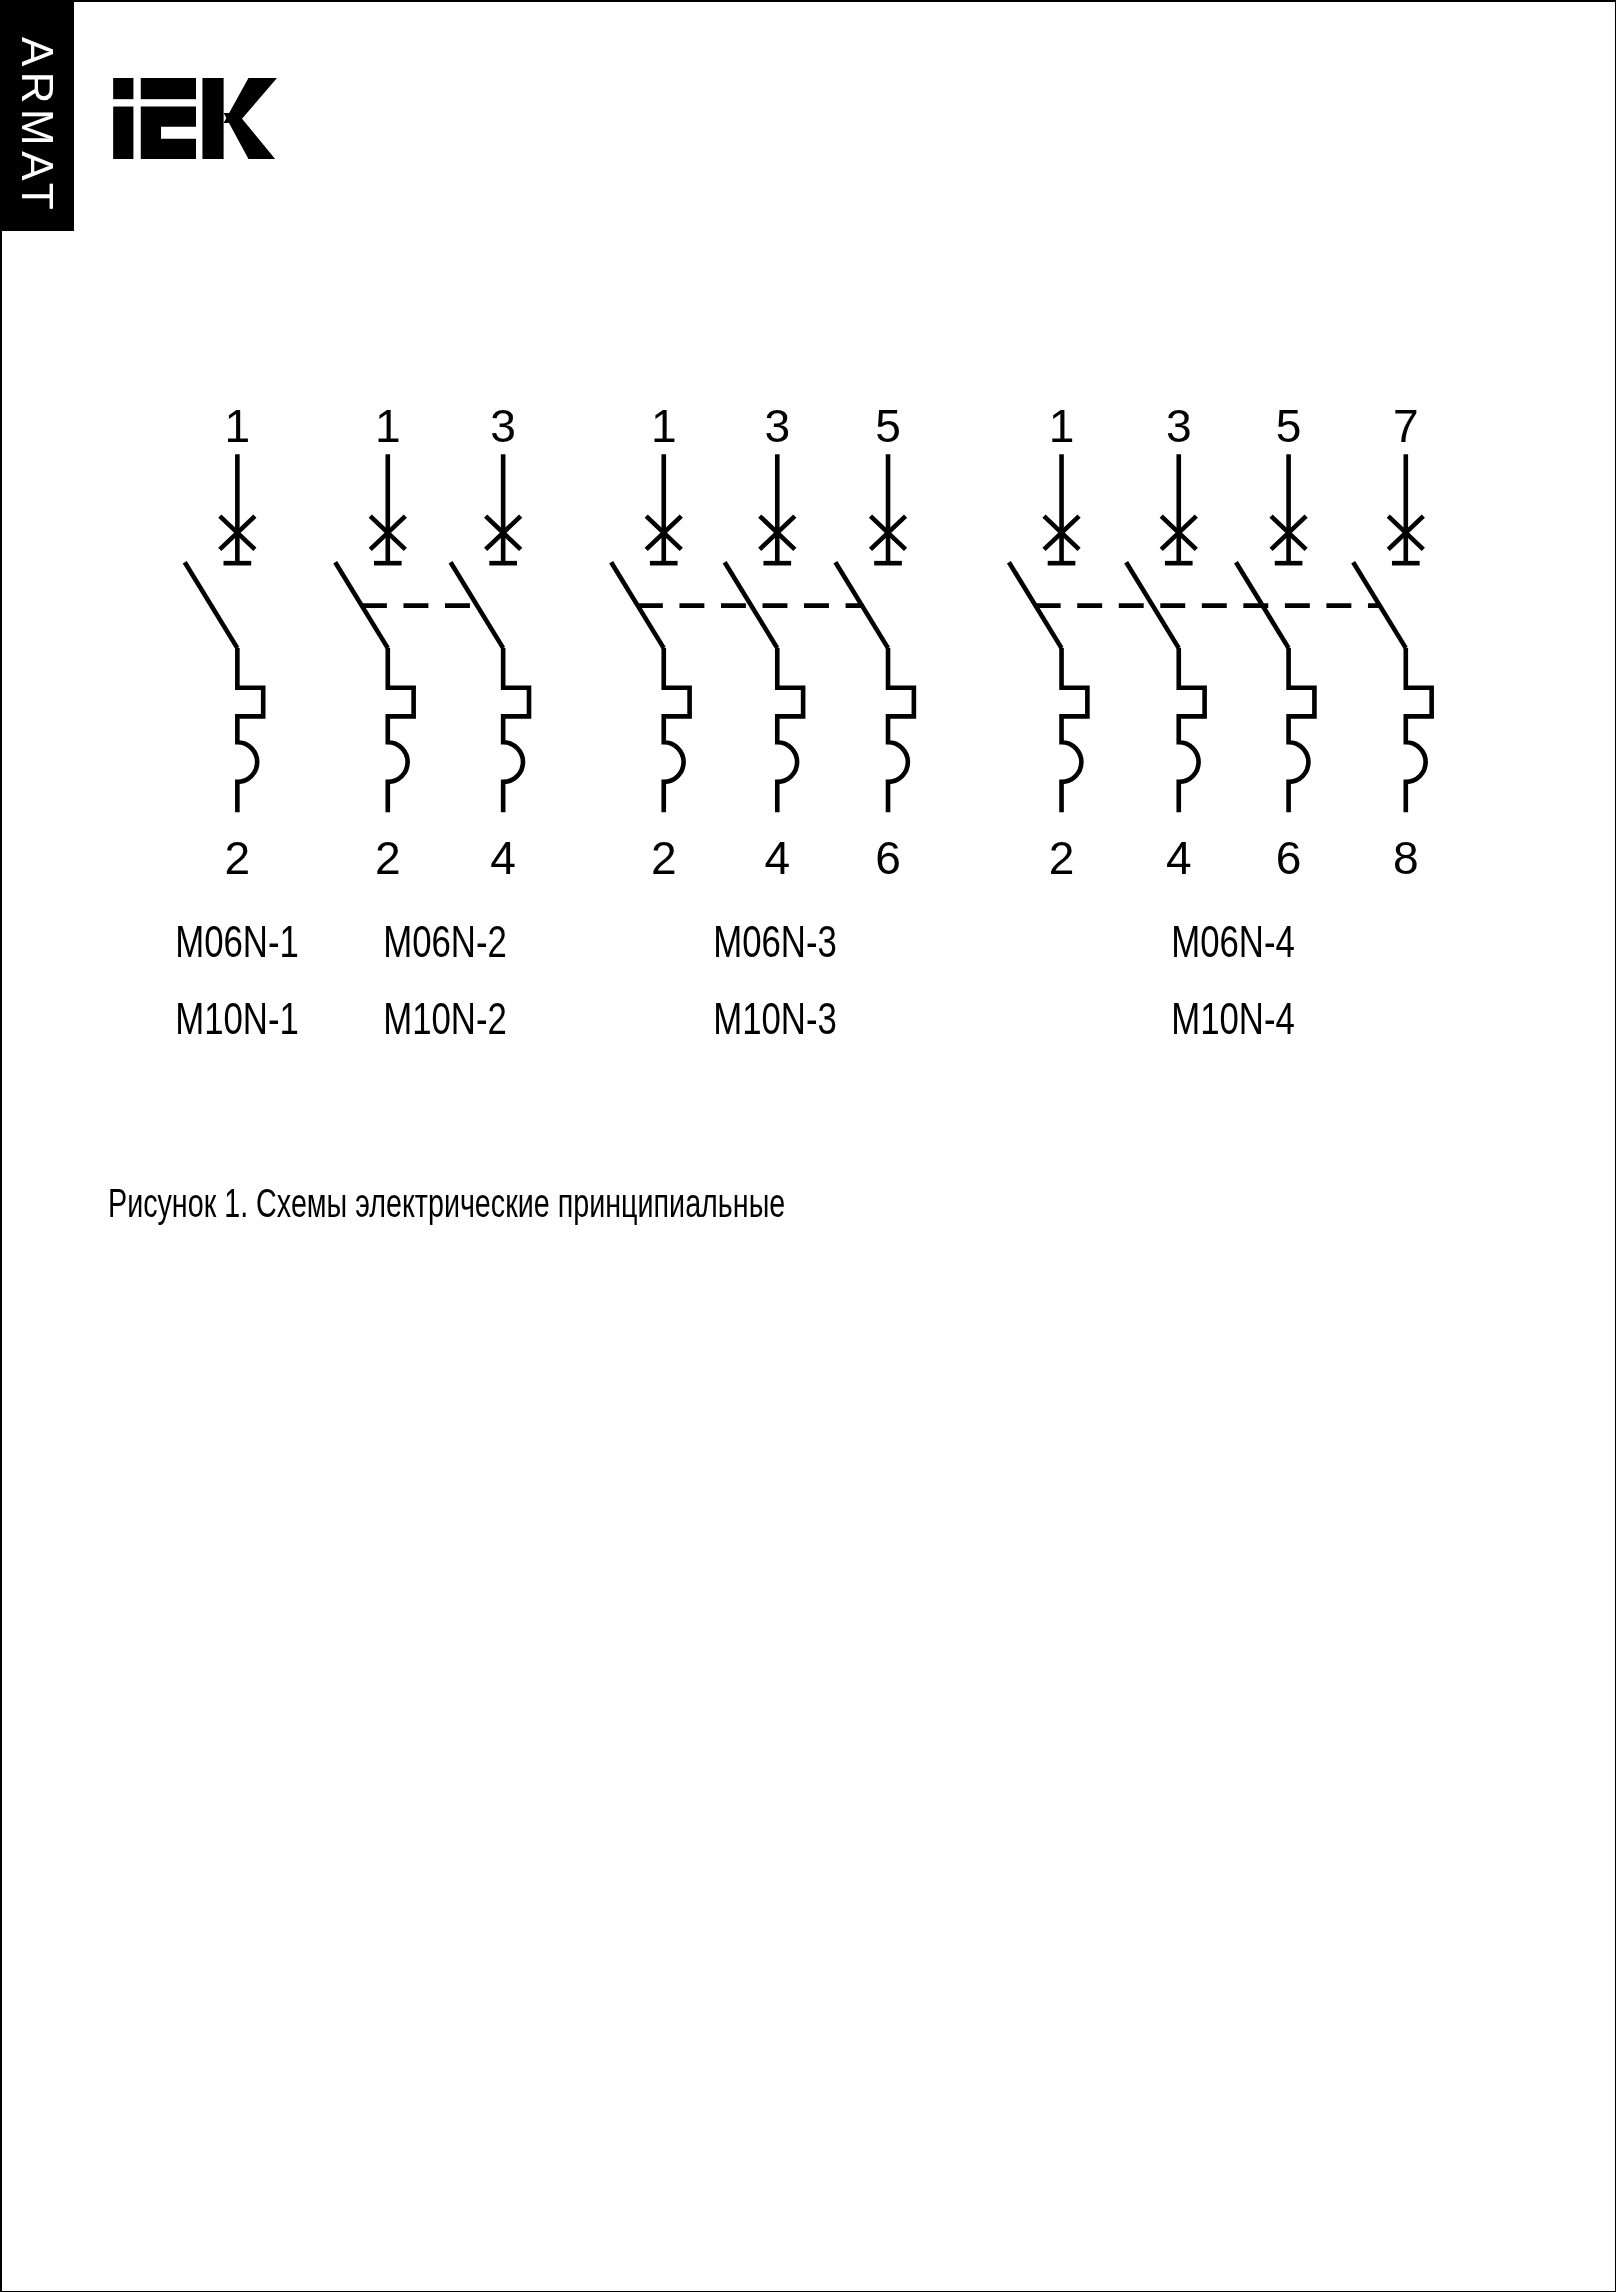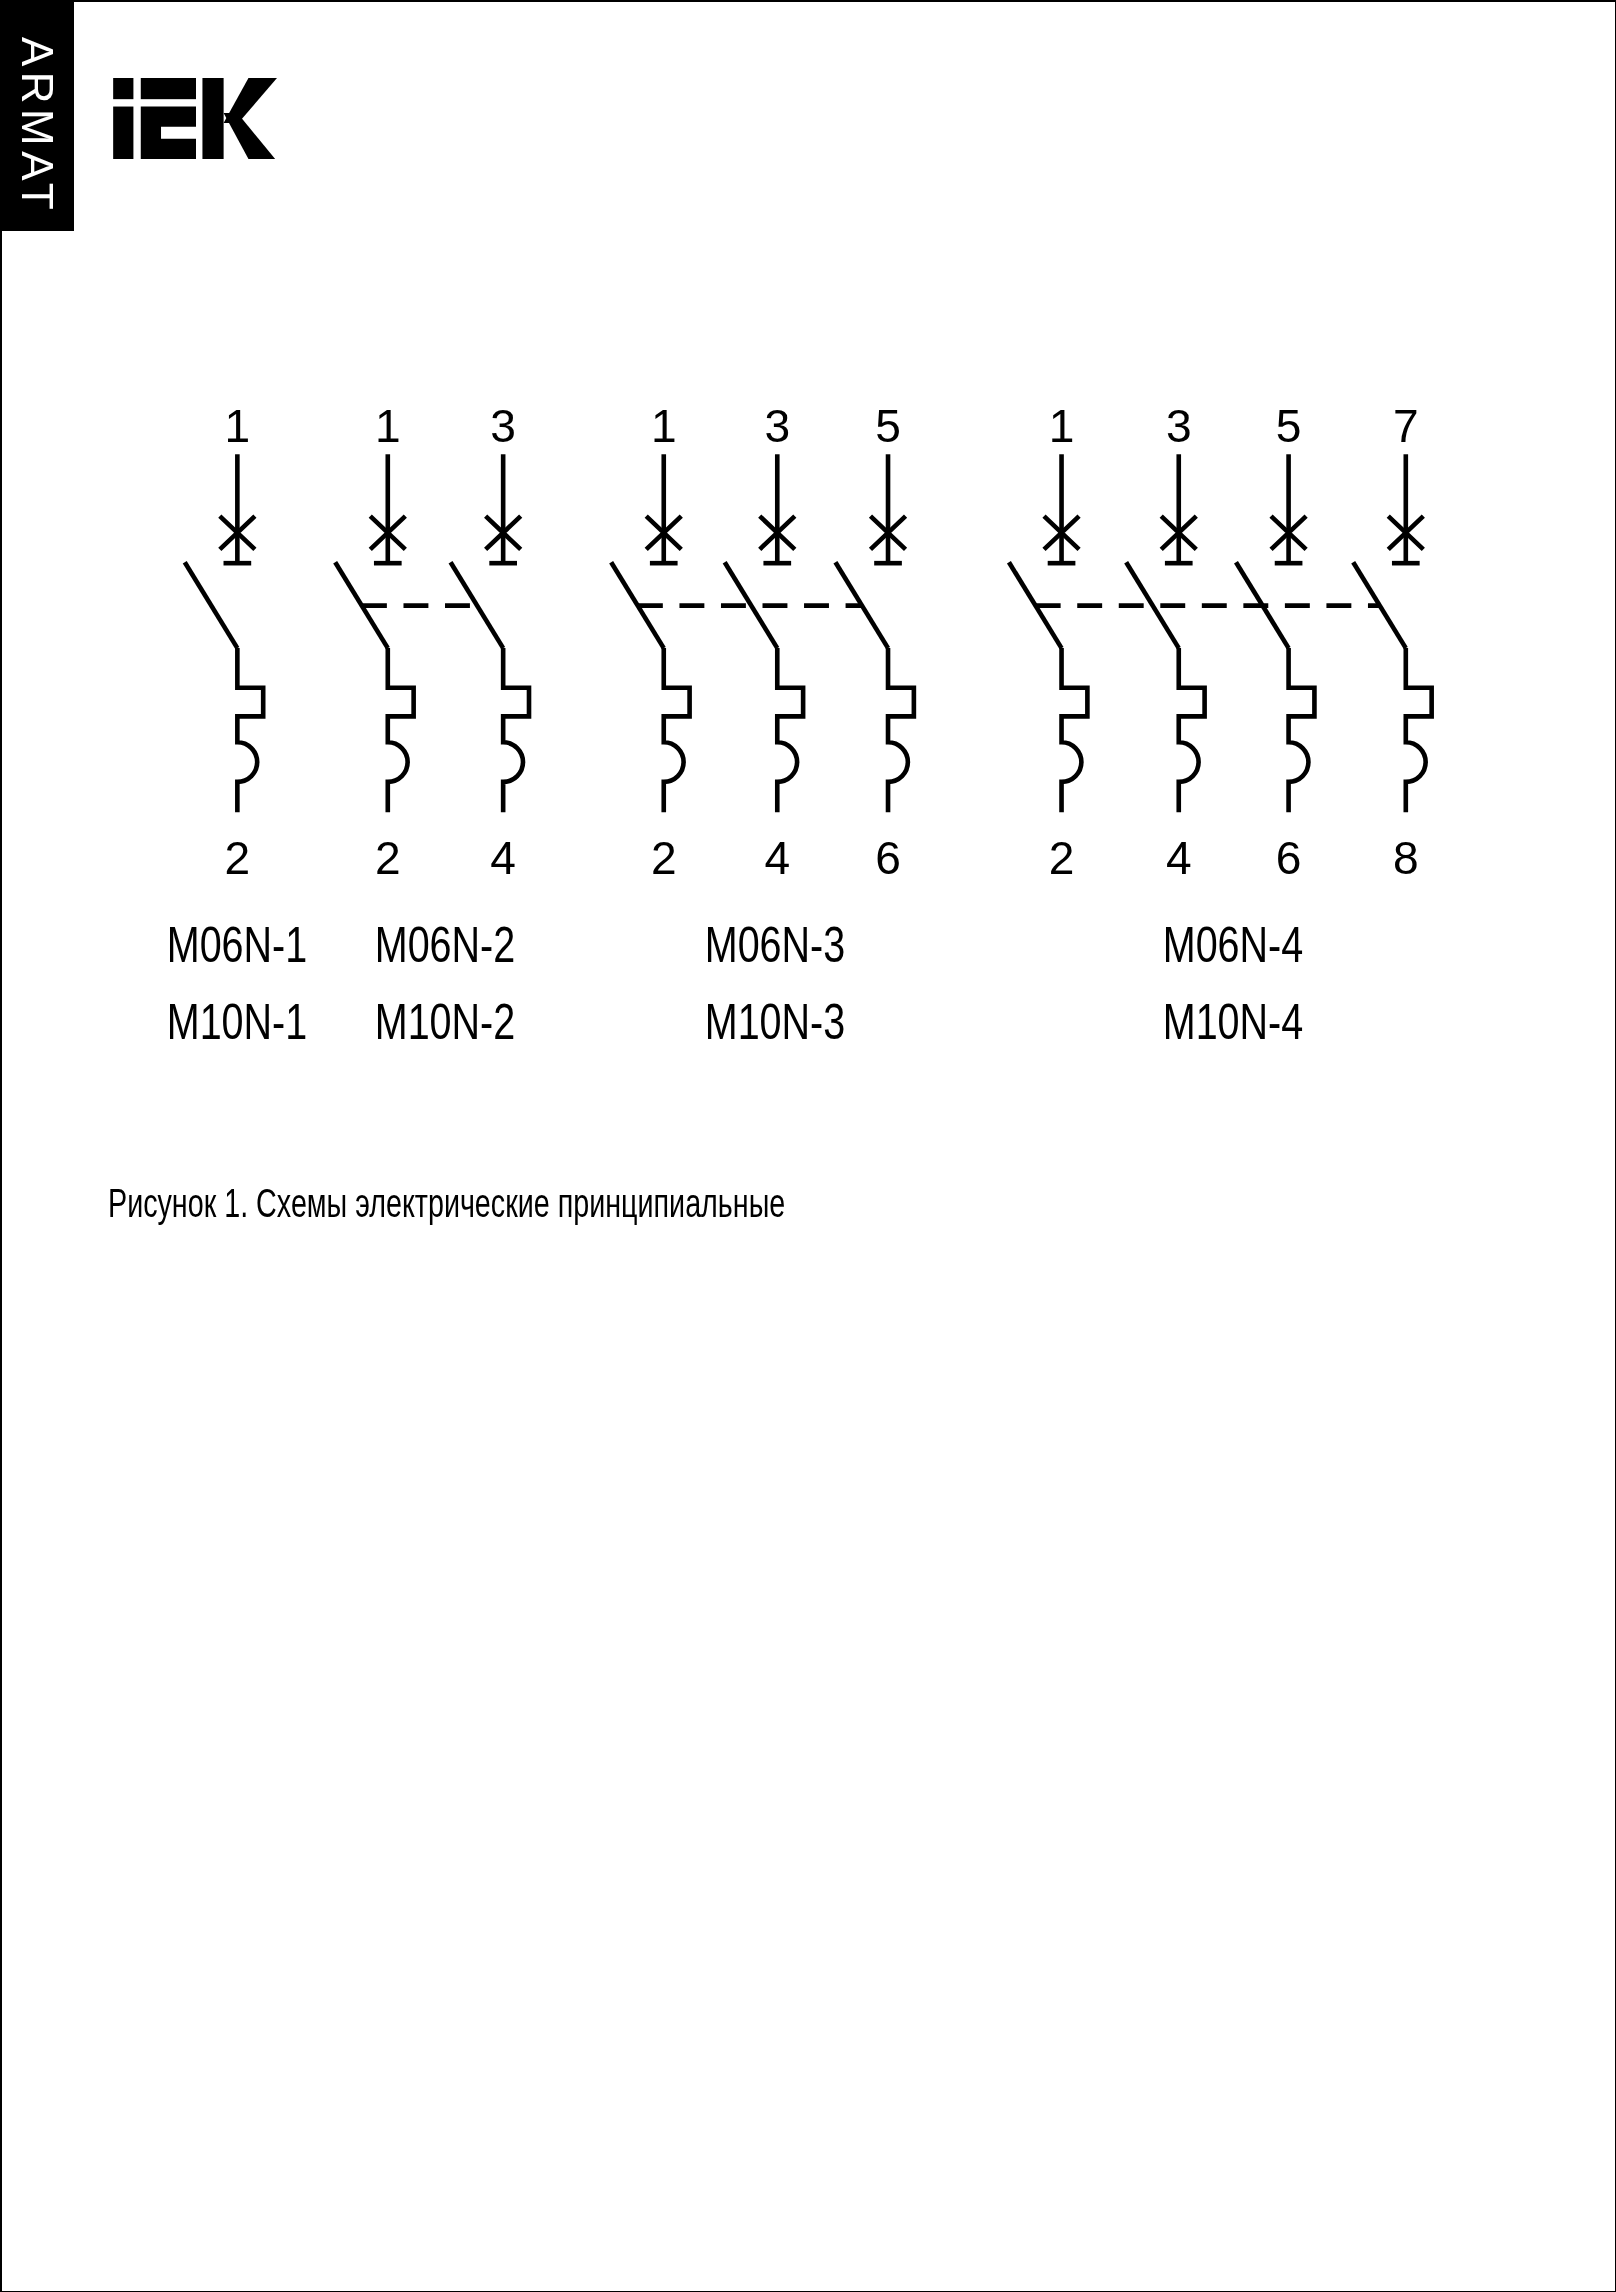--- a/index.html
+++ b/index.html
@@ -38,21 +38,21 @@
   }
   .schematic-svg {
     position: absolute;
     left: 0; top: 0;
     width: 1617px; height: 923px;
   }
   .model-label {
     position: absolute;
     transform: translateX(-50%);
     white-space: nowrap;
-    font-size: 50px;
+    font-size: 44px;
     line-height: 1;
   }
   .model-label > span {
     display: inline-block;
     transform: scaleX(0.79);
   }
   .row-1 { top: 918px; }
   .row-2 { top: 995px; text-decoration: underline; }
   .col-d1 { left: 235px; }
   .col-d2 { left: 443px; }

